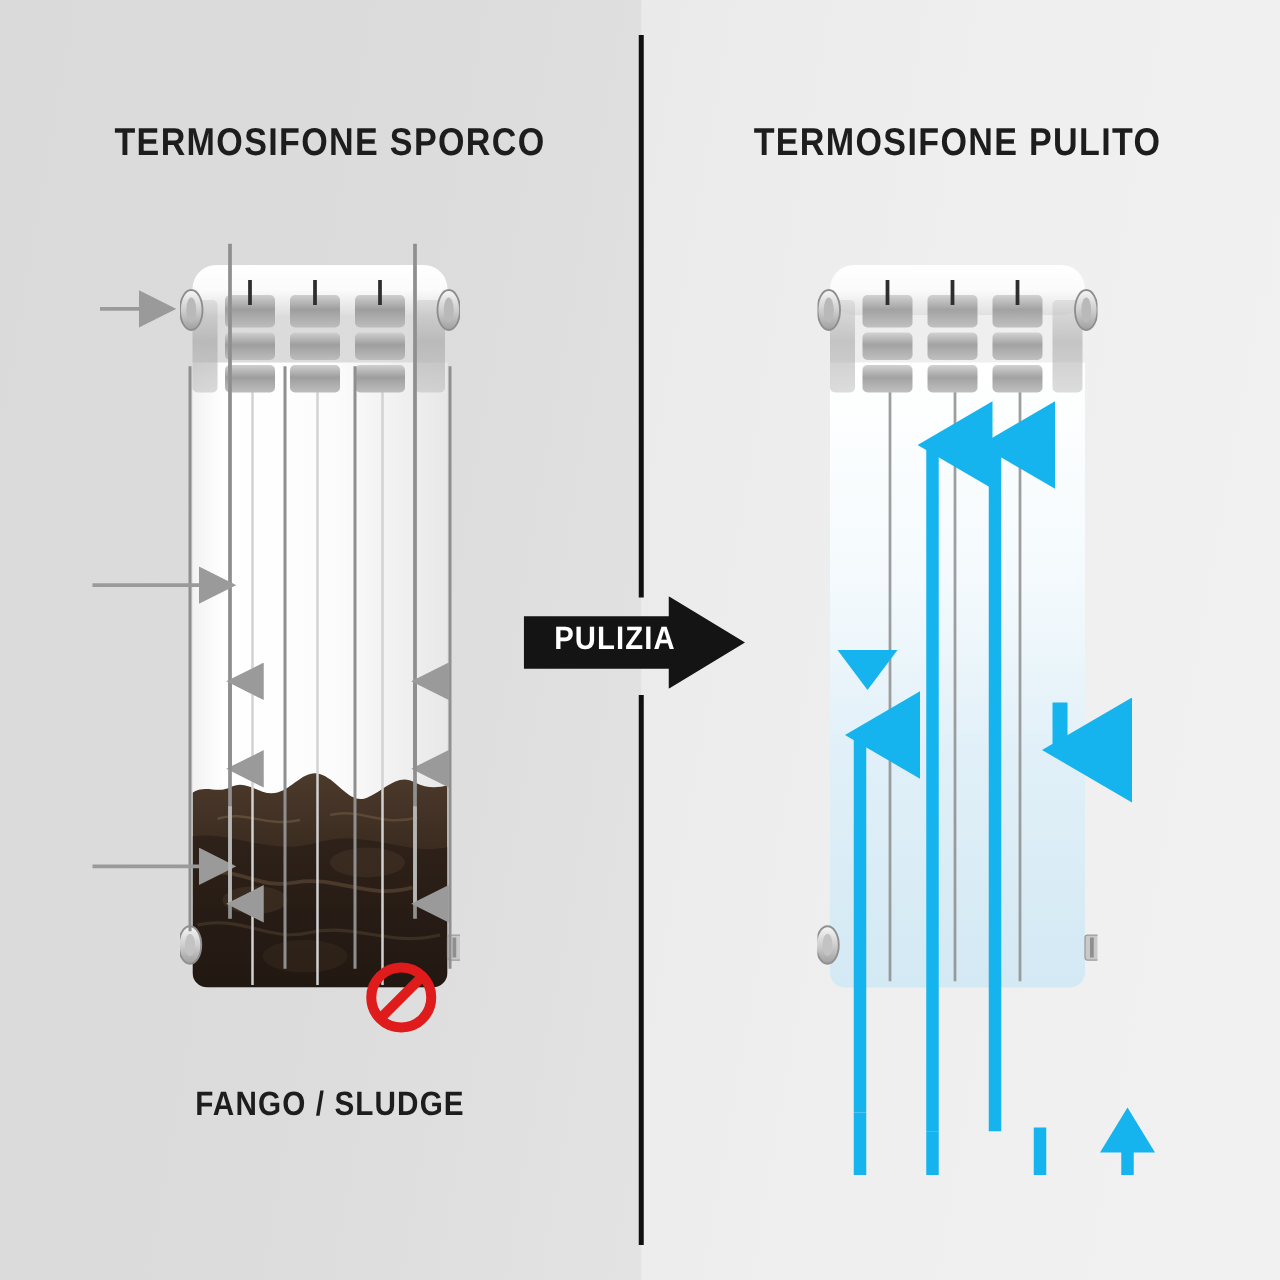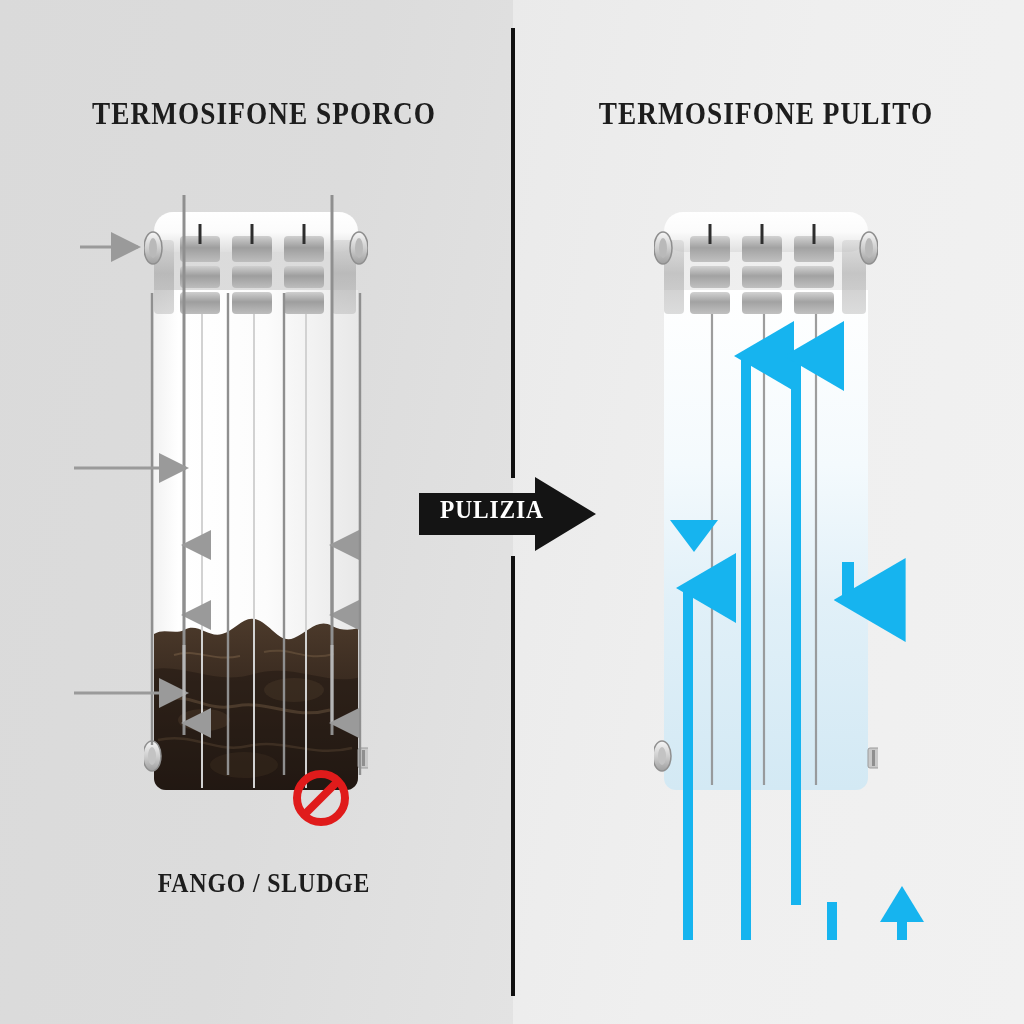--- a/index.html
+++ b/index.html
@@ -5,21 +5,20 @@
   html,body{margin:0;padding:0;}
   body{
     width:1024px;height:1024px;overflow:hidden;
     font-family:"Liberation Sans", sans-serif;
     background:#e2e2e2;
   }
   #stage{
     position:relative;width:1024px;height:1024px;
     background:linear-gradient(100deg,#dcdcdc 0%,#dedede 30%,#e6e6e6 50%,#efefef 72%,#f2f2f2 100%);
     overflow:hidden;
-    font-family:Liberation Serif, serif;
   }
   
   .panel{position:absolute;top:0;height:1024px;}
   #panel-left{left:0;width:513px;
     background:linear-gradient(100deg,#dadada 0%,#dcdcdc 55%,#e3e3e3 100%);}
   #panel-right{left:513px;width:511px;
     background:linear-gradient(100deg,#eaeaea 0%,#efefef 45%,#f1f1f1 100%);}
 
   .divider{position:absolute;left:511px;width:4px;background:#101010;}
   #divider-top{top:28px;height:450px;}

